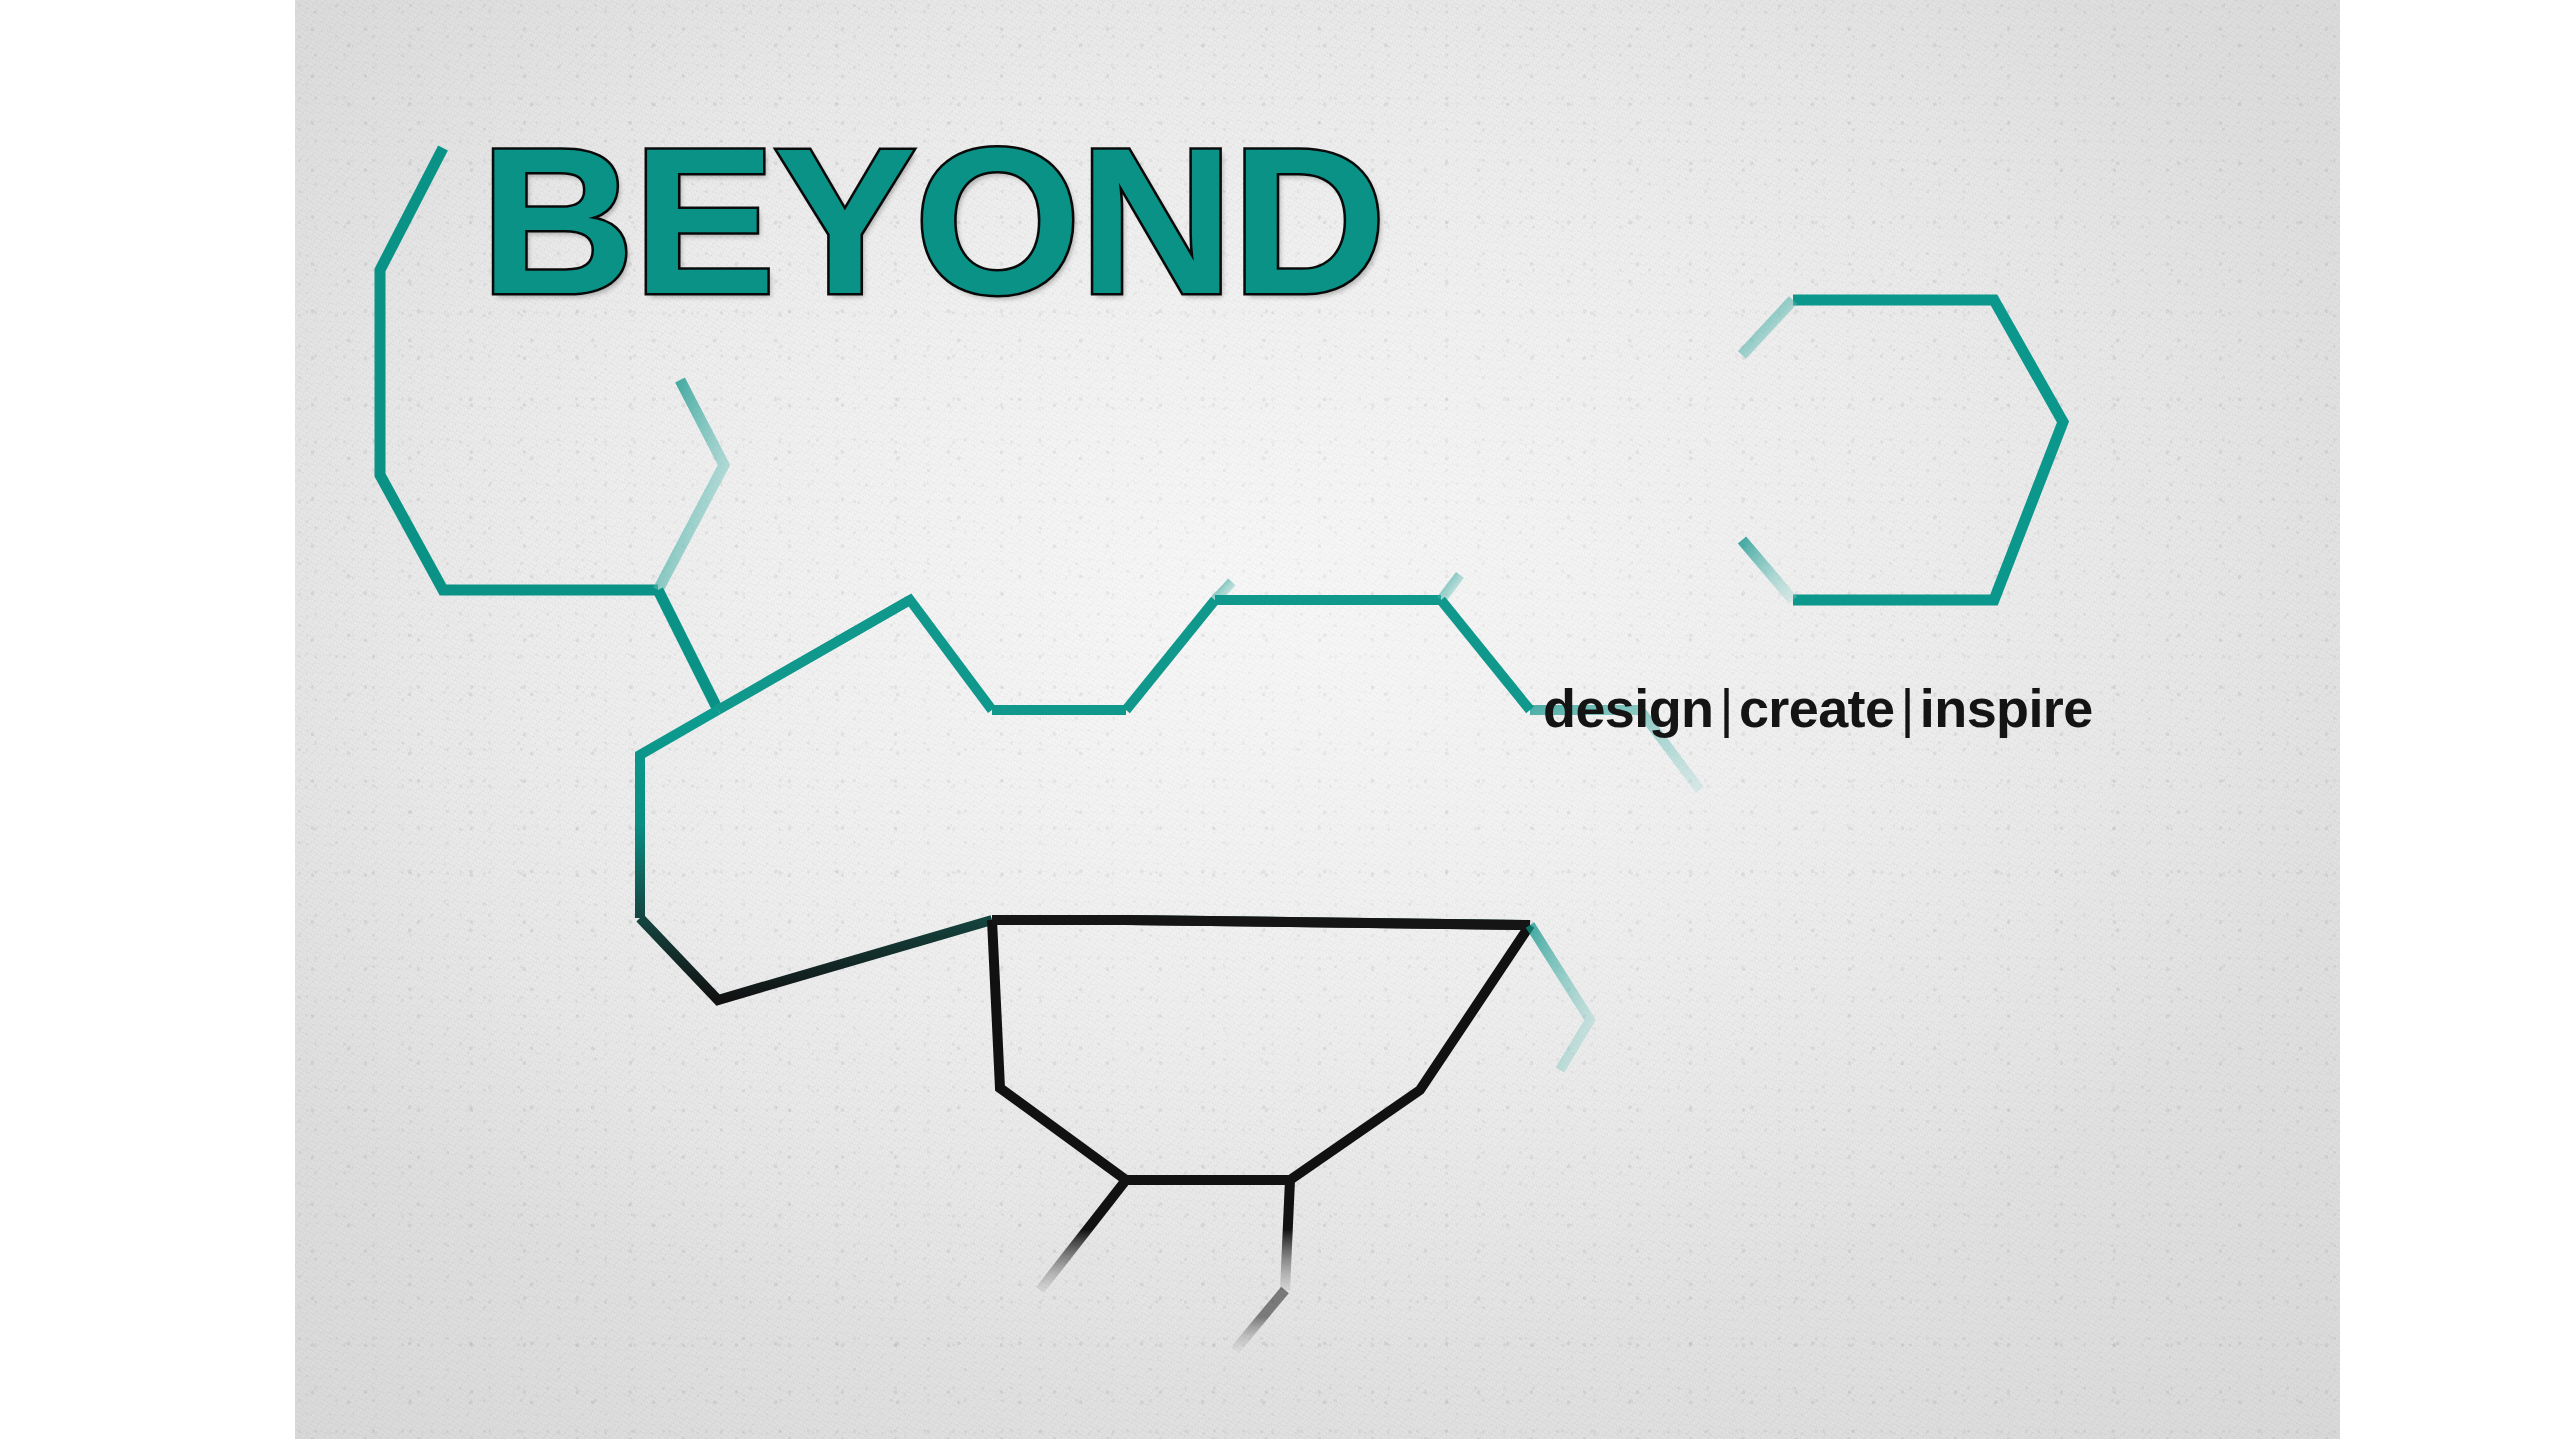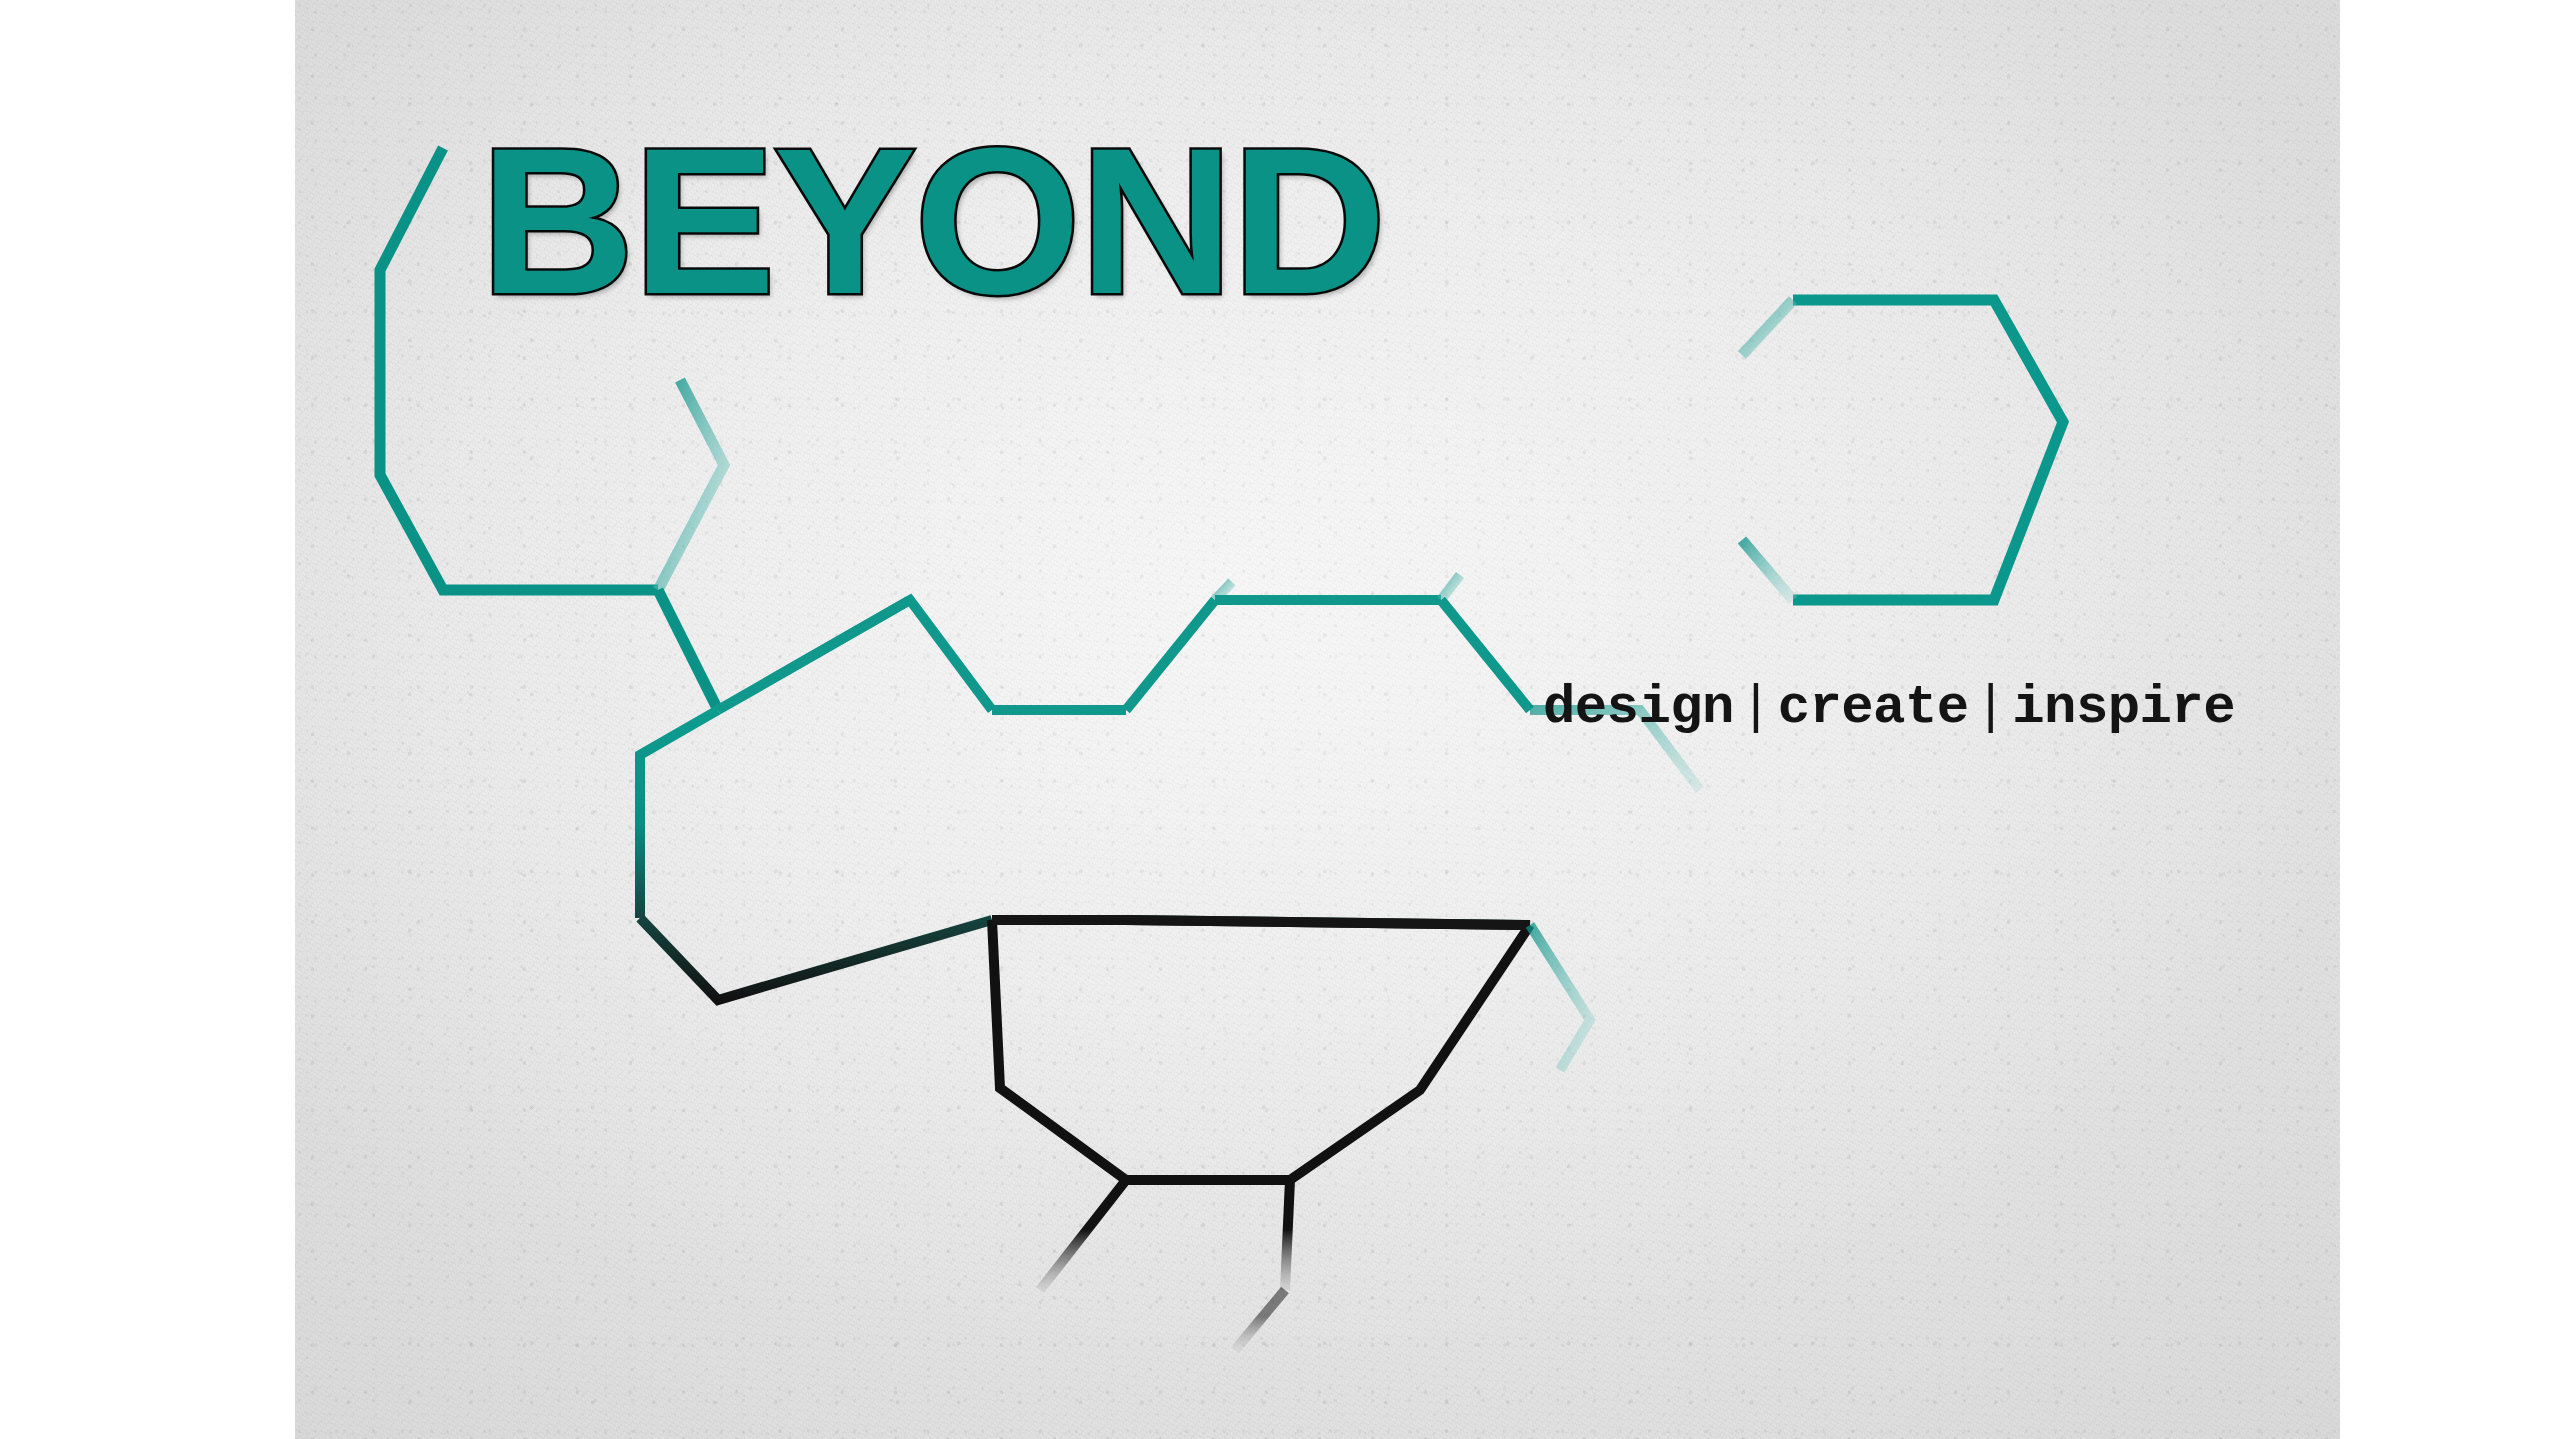--- a/index.html
+++ b/index.html
@@ -61,21 +61,21 @@
     transform:scaleX(1.02);
     transform-origin:left top;
     color:#333333;
     -webkit-text-stroke:5px #0b0b0b;
     paint-order:stroke fill;
     text-shadow:4px 5px 6px rgba(0,0,0,.30);
   }
 
   #tagline{
     position:absolute;left:1543px;top:677px;
-    font-family:Liberation Mono, monospace;
+    font-family:Liberation Sans, sans-serif;
     font-weight:bold;
     font-size:54px;
     letter-spacing:-.6px;
     color:#141414;
     white-space:nowrap;
   }
   #tagline .sep{font-weight:400;padding:0 6px;}
 </style>
 </head>
 <body>

